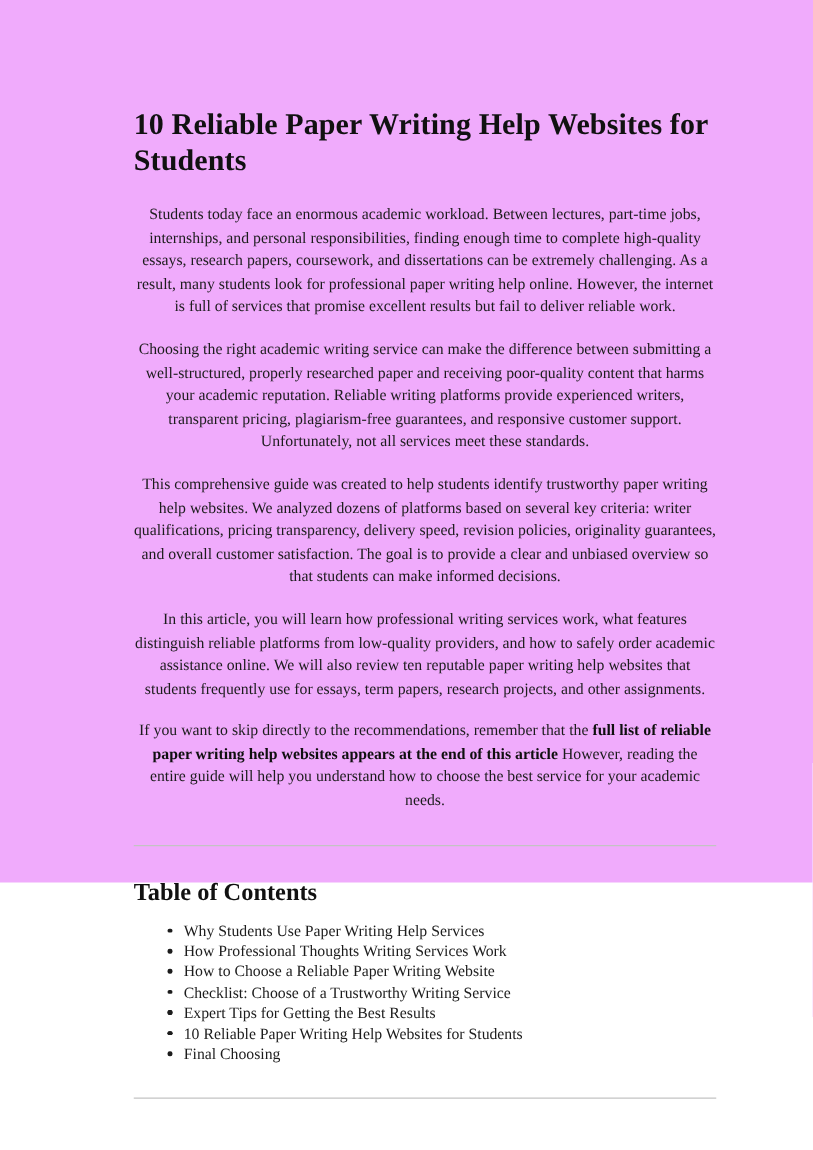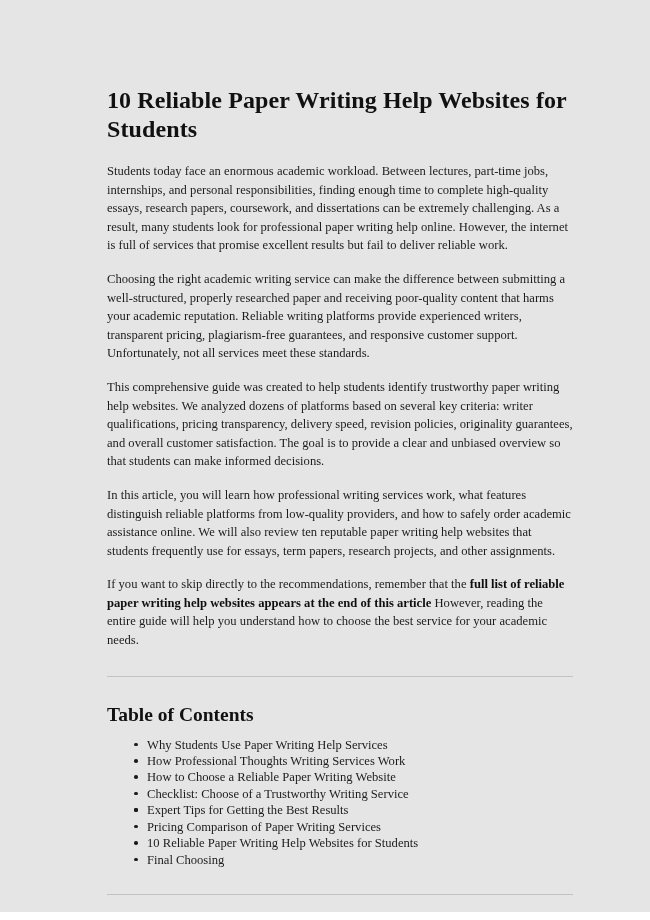--- a/index.html
+++ b/index.html
@@ -12,40 +12,40 @@
     width: 650px;
     height: 920px;
     overflow: hidden;
     font-family: "Liberation Serif", "DejaVu Serif", serif;
     color: #1a1a1a;
     -webkit-font-smoothing: antialiased;
   }
   .page {
     position: relative;
     width: 650px;
-    height: 912px;
-    background: #e5e5e5;
+    height: 706px;
+    background: #f0abfc;
     box-sizing: border-box;
     padding: 86px 54px 0 107px;
   }
   .doc-title {
     font-family: "Liberation Serif", "DejaVu Serif", serif;
     font-size: 24px;
     line-height: 29px;
     font-weight: bold;
     letter-spacing: 0.1px;
     margin: 0 0 18px 0;
     color: #111111;
     max-width: 470px;
   }
   .body-par {
     font-size: 12.6px;
     line-height: 18.6px;
     margin: 0 0 15px 0;
-    text-align: left;
+    text-align: center;
     color: #1c1c1c;
     max-width: 466px;
     letter-spacing: 0.01px;
     font-family: Liberation Serif, serif;
   }
   .body-par:last-of-type {
     margin-bottom: 12px;
   }
   .body-par b,
   .body-par strong {
@@ -118,21 +118,21 @@
   <h2 class="section-heading">Table of Contents</h2>
 
   <div class="toc-wrap">
     <ul class="toc-list">
       <li class="toc-item"><span class="bullet"></span><span>Why Students Use Paper Writing Help Services</span></li>
       <li class="toc-item"><span class="bullet"></span><span>How Professional Thoughts Writing Services Work</span></li>
       <li class="toc-item"><span class="bullet"></span><span>How to Choose a Reliable Paper Writing Website</span></li>
       <li class="toc-item"><span class="bullet"></span><span>Checklist: Choose of a Trustworthy Writing Service</span></li>
       <li class="toc-item"><span class="bullet"></span></li>
       <li class="toc-item"><span class="bullet"></span><span>Expert Tips for Getting the Best Results</span></li>
-      <li class="toc-item"><span class="bullet"></span><span>Pricing Comparison of Paper Writing Services</span></li>
+      <li class="toc-item"><span class="bullet"></span></li>
       <li class="toc-item"><span class="bullet"></span><span>10 Reliable Paper Writing Help Websites for Students</span></li>
       <li class="toc-item"><span class="bullet"></span><span>Final Choosing</span></li>
     </ul>
   </div>
 
   <hr class="rule rule-section" style="margin-top:26px;">
 
 </div>
 
 </body></html>

